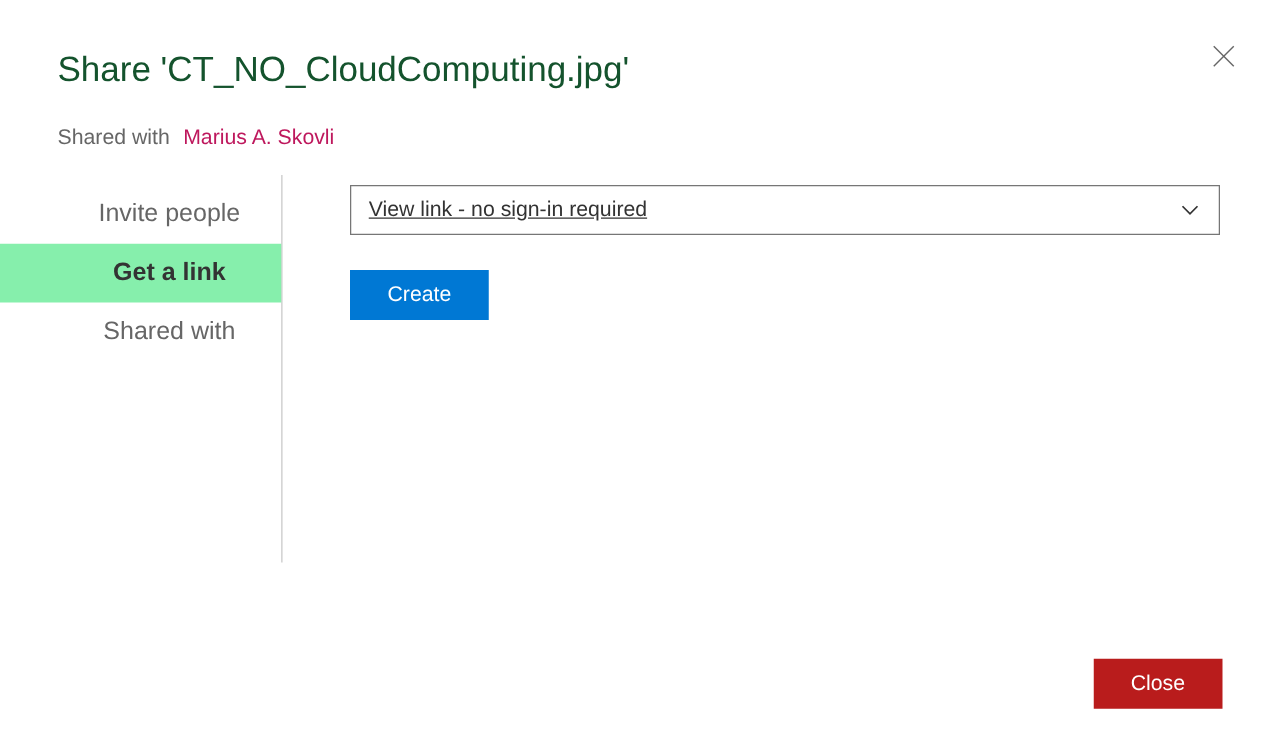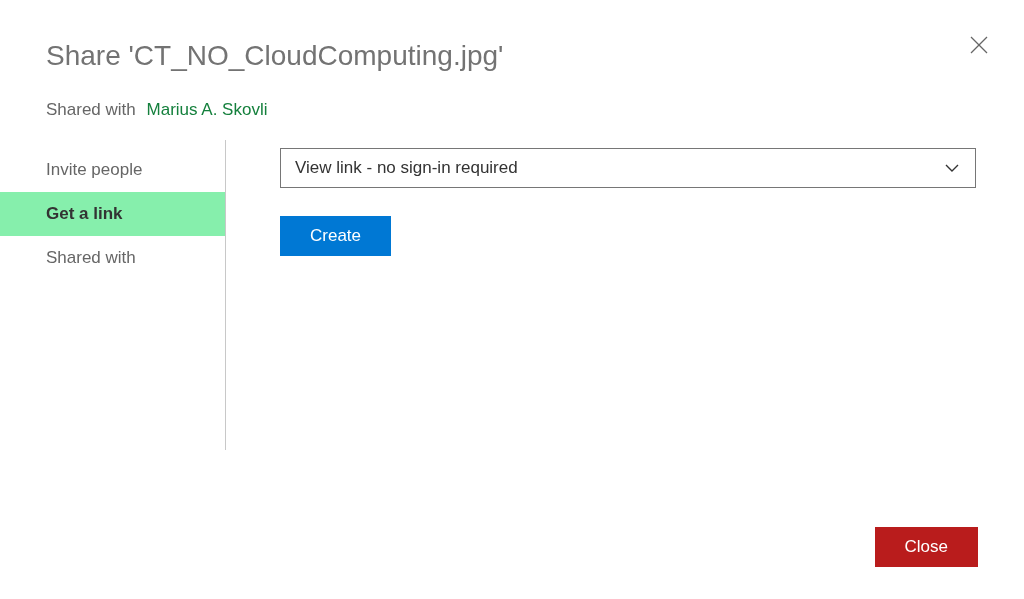--- a/index.html
+++ b/index.html
@@ -11,21 +11,21 @@
       font-family: "Segoe UI", -apple-system, BlinkMacSystemFont, sans-serif;
       background: #ffffff;
       width: 1024px;
       height: 599px;
       position: relative;
       color: #333333;
     }
     .dialog-title {
       font-size: 28px;
       font-weight: 300;
-      color: #737373;
+      color: #14532d;
       padding: 40px 0 0 46px;
     }
     .close-x {
       position: absolute;
       top: 30px;
       right: 30px;
       width: 30px;
       height: 30px;
       cursor: pointer;
       display: flex;
@@ -35,38 +35,39 @@
     .close-x svg {
       width: 20px;
       height: 20px;
     }
     .shared-row {
       padding: 28px 0 0 46px;
       font-size: 17px;
       color: #666666;
     }
     .shared-row .name {
-      color: #15803d;
+      color: #be185d;
       margin-left: 6px;
     }
     .content-area {
       display: flex;
       margin-top: 20px;
     }
     .sidebar {
       width: 226px;
       border-right: 1px solid #c8c8c8;
       padding-top: 8px;
       min-height: 310px;
     }
     .sidebar-item {
       padding: 12px 0 12px 46px;
-      font-size: 17px;
+      font-size: 20px;
       color: #666666;
       cursor: pointer;
+      text-align: center;
     }
     .sidebar-item.selected {
       background: #86efac;
       color: #333333;
       font-weight: 600;
     }
     .main-panel {
       flex: 1;
       padding: 8px 48px 0 54px;
     }
@@ -74,20 +75,21 @@
       width: 100%;
       border: 1px solid #767676;
       height: 40px;
       display: flex;
       align-items: center;
       justify-content: space-between;
       padding: 0 14px;
       cursor: pointer;
       font-size: 17px;
       color: #333333;
+      text-decoration: underline;
     }
     .select-chevron {
       width: 18px;
       height: 18px;
       display: flex;
       align-items: center;
       justify-content: center;
     }
     .create-btn {
       margin-top: 28px;

